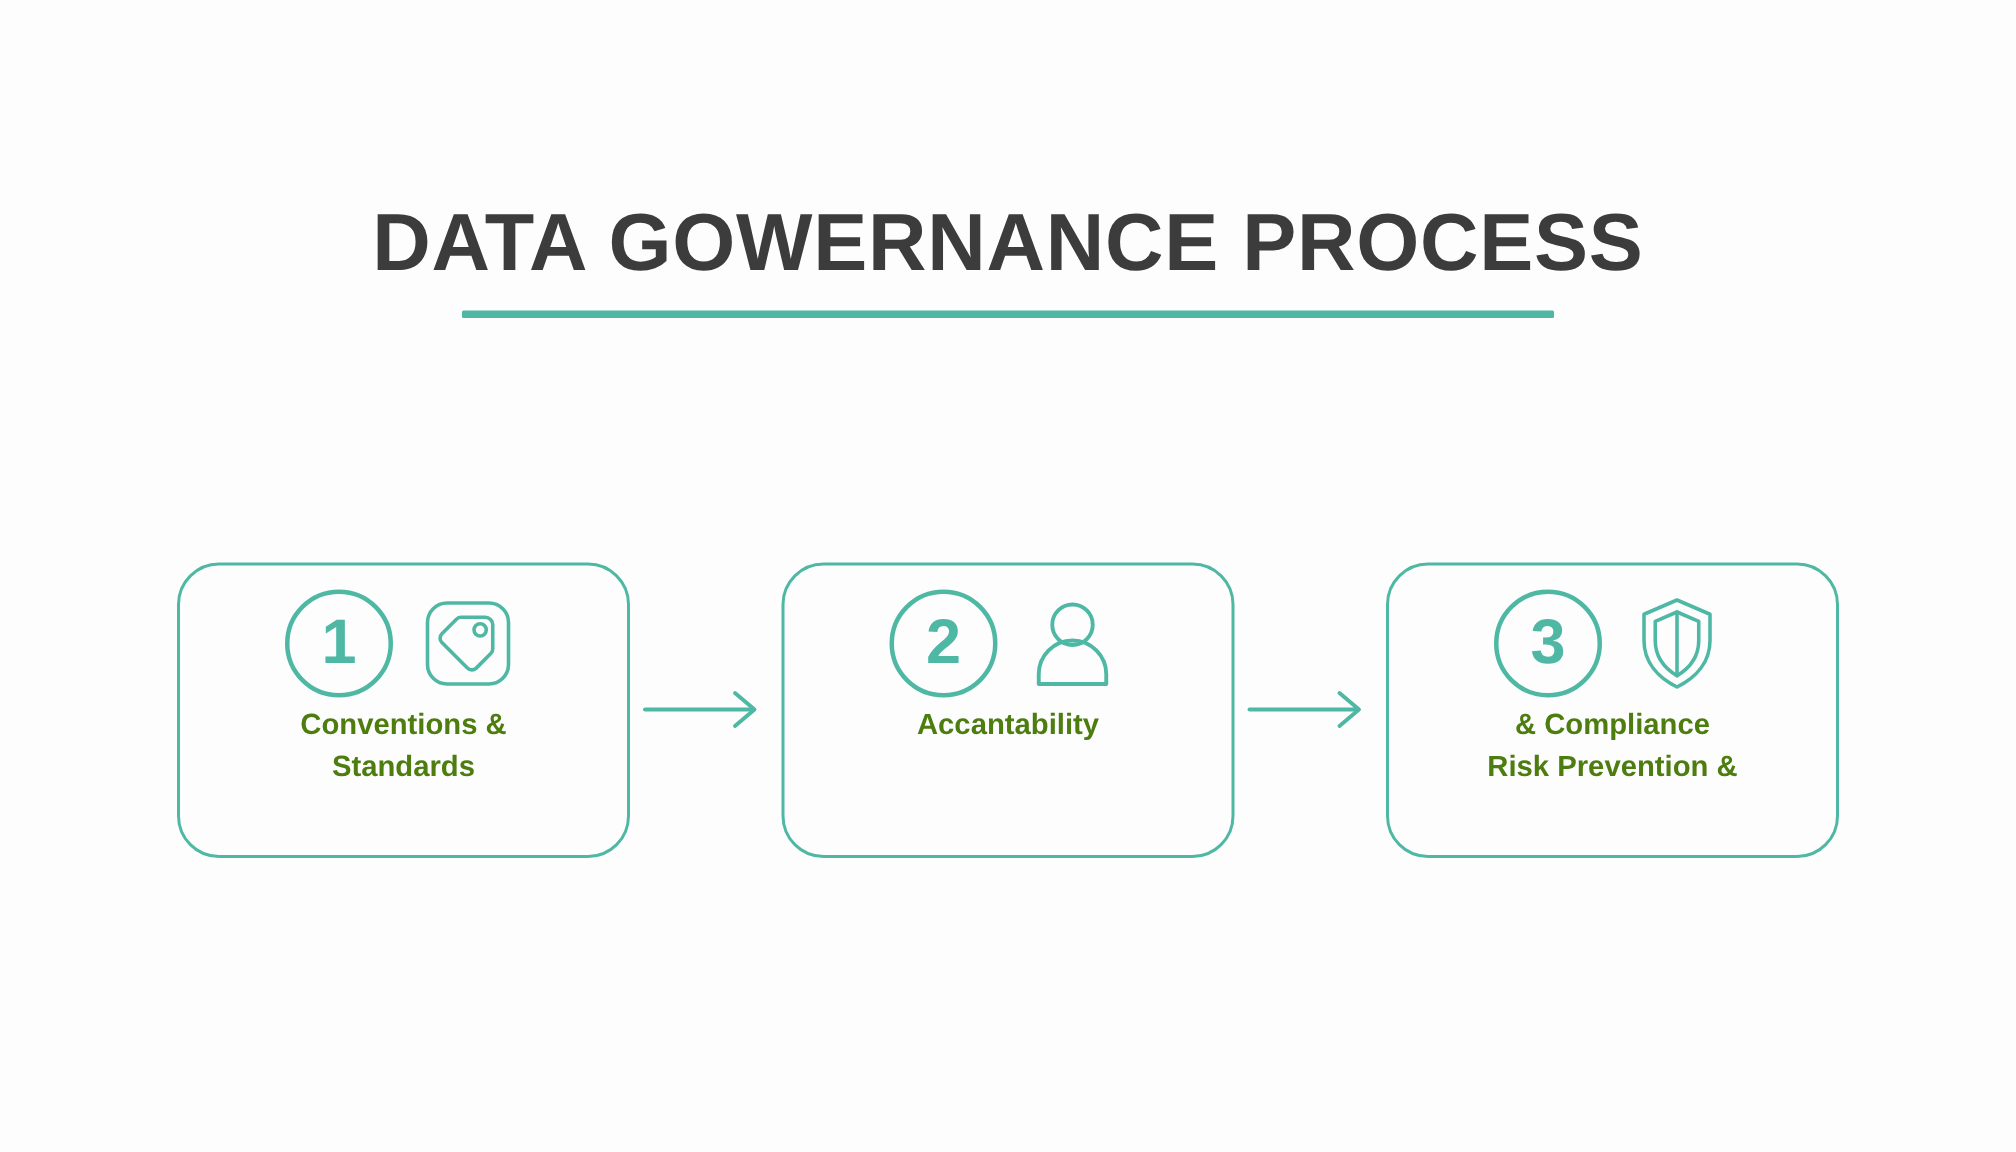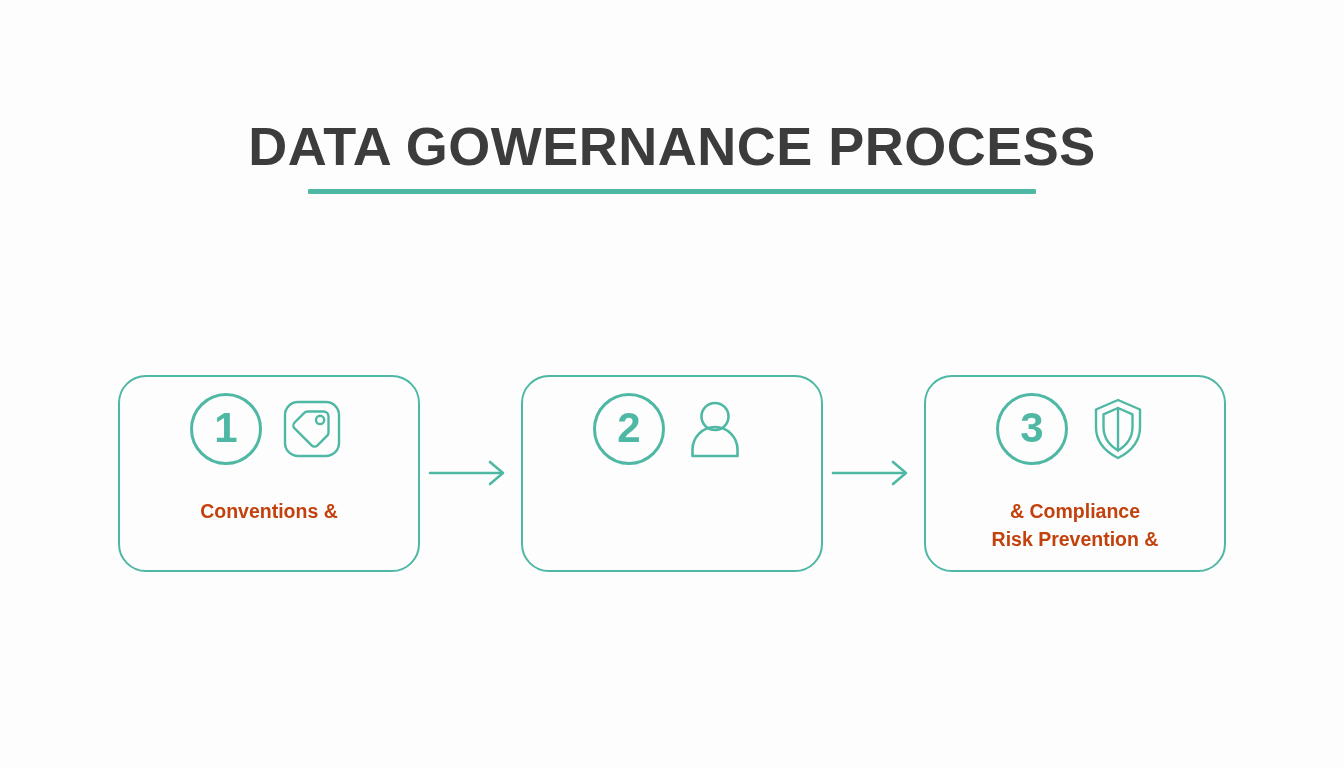--- a/index.html
+++ b/index.html
@@ -31,21 +31,21 @@
     width: 1344px;
     text-align: center;
   }
   .slide-title {
     font-family: "Liberation Sans", sans-serif;
     font-size: 54px;
     font-weight: bold;
     letter-spacing: 0.5px;
     color: #3c3c3c;
     line-height: 1.05;
-    margin: 0;
+    margin: 16px;
     white-space: nowrap;
   }
   .title-rule {
     width: 728px;
     height: 5px;
     background: #4fb8a4;
     margin: 14px auto 0 auto;
     border-radius: 1px;
   }
 
@@ -110,27 +110,27 @@
     width: 72px;
     height: 70px;
     display: flex;
     align-items: center;
     justify-content: center;
     flex: 0 0 auto;
   }
   .step-icon svg { display: block; }
 
   .card-label {
-    margin-top: 32px;
+    margin-top: 4px;
     width: 270px;
     text-align: center;
     font-family: "Liberation Sans", sans-serif;
     font-size: 19.5px;
     font-weight: bold;
-    color: #c2410c;
+    color: #4d7c0f;
     line-height: 1.48;
   }
 
   
   .connector {
     flex: 0 0 auto;
     width: 100px;
     height: 30px;
     display: flex;
     align-items: center;
@@ -161,20 +161,21 @@
             <path d="M47.5 17.5 L31.5 17.5 A4.5 4.5 0 0 0 28.3 18.8 L18.6 28.5
                      A4.2 4.2 0 0 0 18.6 34.4 L35.6 51.4 A4.2 4.2 0 0 0 41.5 51.4
                      L51.2 41.7 A4.5 4.5 0 0 0 52.5 38.5 L52.5 22.5
                      A5 5 0 0 0 47.5 17.5 Z"></path>
             <circle cx="44.1" cy="25.9" r="4.1"></circle>
           </svg>
         </div>
       </div>
       <div class="card-label">
         <div>Conventions &amp;</div>
+        <div>Standards</div>
       </div>
     </div>
 
     <div class="connector">
       <svg width="86" height="26" viewBox="0 0 86 26" fill="none" stroke="#4fb8a4" stroke-width="2.6" stroke-linecap="round" stroke-linejoin="round">
         <line x1="2" y1="13" x2="74" y2="13"></line>
         <polyline points="62,2 75,13 62,24"></polyline>
       </svg>
     </div>
 
@@ -184,20 +185,21 @@
           <span>2</span>
         </div>
         <div class="step-icon">
           <svg width="72" height="70" viewBox="0 0 72 70" fill="none" stroke="#4fb8a4" stroke-width="2.6" stroke-linecap="round" stroke-linejoin="round">
             <circle cx="36" cy="22.5" r="13.5"></circle>
             <path d="M13.5 62 L13.5 55.5 A22.5 22.5 0 0 1 58.5 55.5 L58.5 62 Z"></path>
           </svg>
         </div>
       </div>
       <div class="card-label">
+        <div>Accantability</div>
       </div>
     </div>
 
     <div class="connector">
       <svg width="86" height="26" viewBox="0 0 86 26" fill="none" stroke="#4fb8a4" stroke-width="2.6" stroke-linecap="round" stroke-linejoin="round">
         <line x1="2" y1="13" x2="74" y2="13"></line>
         <polyline points="62,2 75,13 62,24"></polyline>
       </svg>
     </div>
 

